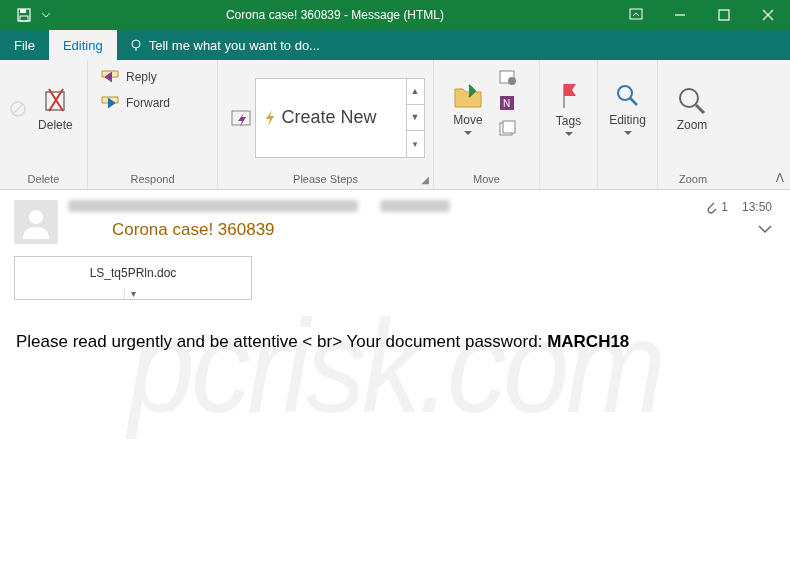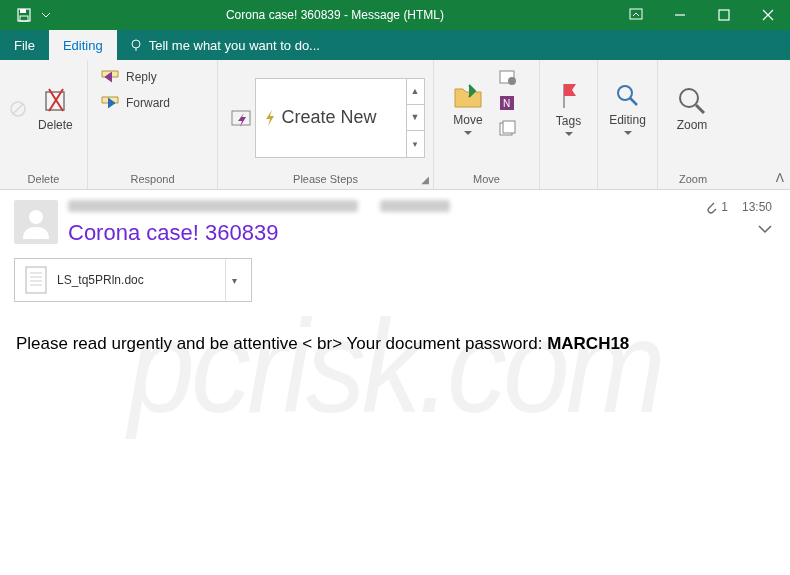--- a/index.html
+++ b/index.html
@@ -36,27 +36,27 @@
 .qs-scroll div:last-child{border-bottom:none;}
 .launcher { position: absolute; right: 4px; bottom: 4px; font-size: 10px; color: #888; cursor: pointer; }
 .ribbon-collapse { position: absolute; right: 6px; bottom: 4px; font-size: 12px; color: #666; cursor: pointer; }
 
 
 .msgheader { padding: 10px 18px 6px 14px; display: flex; align-items: flex-start; gap: 10px; }
 .avatar { width: 44px; height: 44px; background: #E3E3E3; border-radius: 2px; display: flex; align-items: center; justify-content: center; }
 .headinfo { flex: 1; }
 .fromline { height: 16px; display:flex; gap:22px; }
 .blur { background: #CECECE; border-radius: 3px; height: 12px; filter: blur(2px); }
-.subject { font-size: 22px; color: #6d28d9; margin-top: 4px; font-weight: 400; }
+.subject { font-size: 17px; color: #a16207; margin-top: 4px; font-weight: 400; margin-left: 44px; }
 .headright { display:flex; flex-direction:column; align-items:flex-end; gap:10px; font-size:12px; color:#666; }
 .attcount { display:flex; align-items:center; gap:4px; }
 
 
 .attachments { padding: 6px 14px; }
-.attbox { width: 238px; height: 44px; border: 1px solid #C8C8C8; display: flex; align-items: center; padding: 0 8px; gap: 8px; cursor: pointer; }
+.attbox { width: 238px; height: 44px; border: 1px solid #C8C8C8; display: flex; align-items: center; padding: 0 8px; gap: 8px; cursor: pointer; flex-direction: column; }
 .att-name { flex:1; font-size: 12px; color: #333; }
 .att-drop { width: 18px; text-align: center; color:#666; font-size:10px; border-left:1px solid #E0E0E0; height:100%; display:flex; align-items:center; justify-content:center;}
 
 
 .msgbody { padding: 26px 16px; font-family: "Times New Roman", serif; font-size: 17px; color:#000; }
 .msgbody b { font-weight: bold; }
 
 
 .watermark { position: absolute; top: 0; left: 0; width: 790px; height: 435px; pointer-events: none; display: flex; align-items: flex-end; justify-content: center; }
 .watermark span { font-size: 120px; font-weight: 300; color: rgba(0,0,0,0.05); font-style: italic; transform: scaleY(1.1); letter-spacing:-4px;}

